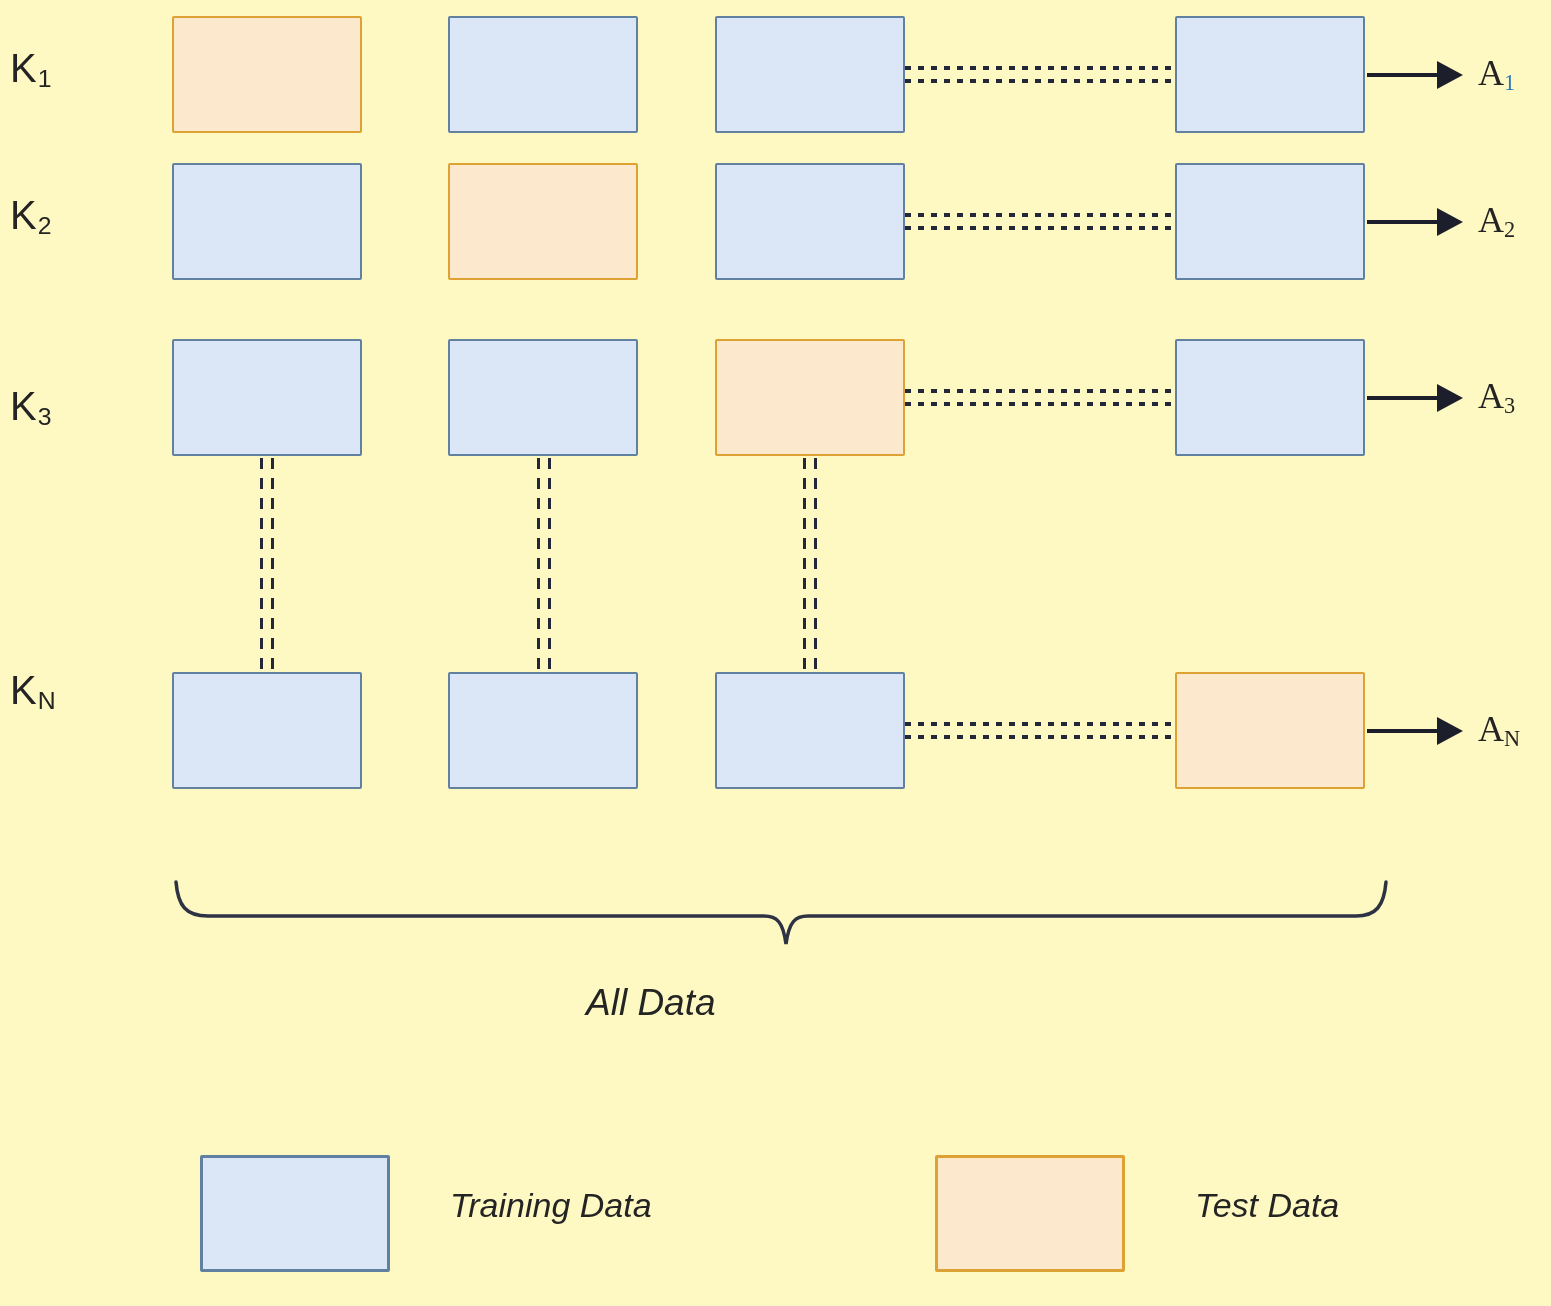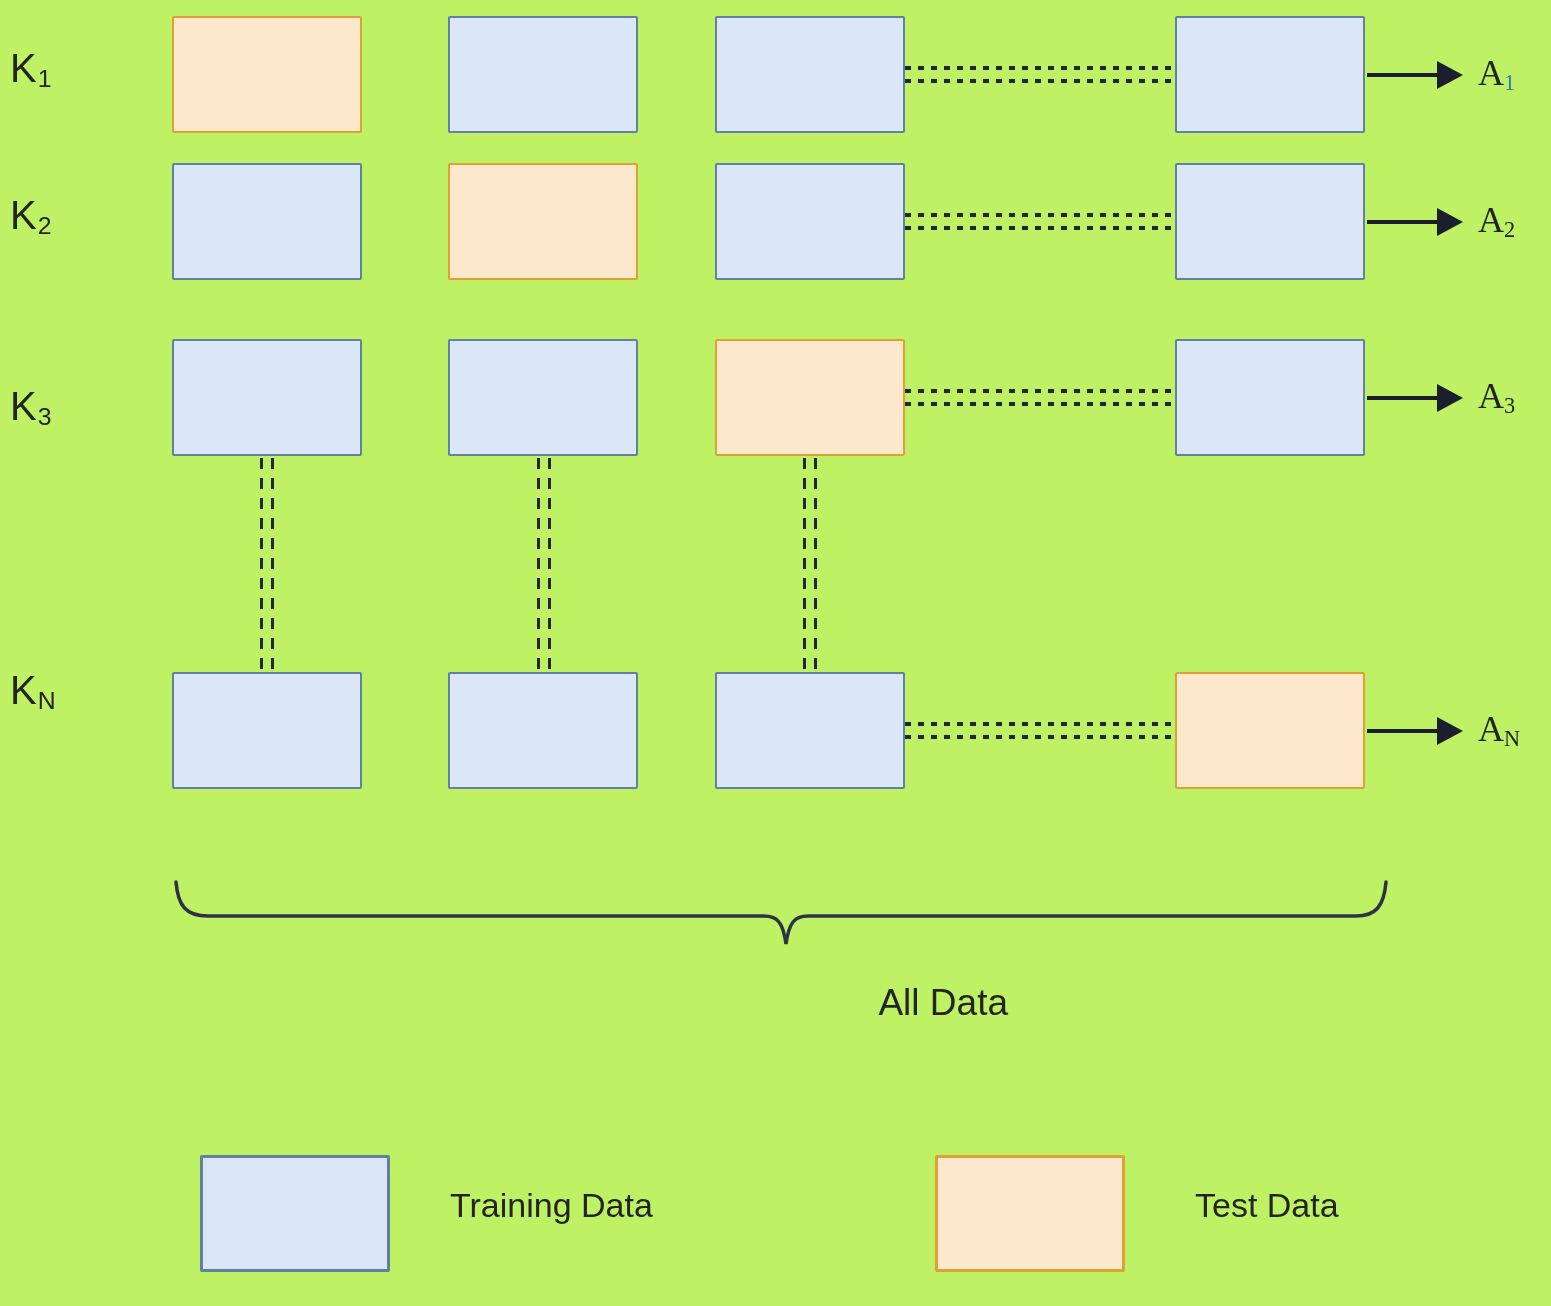--- a/index.html
+++ b/index.html
@@ -7,21 +7,21 @@
     --train-border:#62809f;
     --test-fill:#fce8cd;
     --test-border:#ddA233;
     --connector:#23273a;
     --line:#1c1f2b;
     --text:#242424;
     --a1-accent:#2e78ba;
   }
   html,body{margin:0;padding:0;background:#fff;}
   .canvas{
-    position:relative;width:1551px;height:1306px;background:#bef264;
+    position:relative;width:1551px;height:1306px;background:#fef9c3;
     font-family:"Liberation Sans", sans-serif;color:var(--text);overflow:hidden;
   }
   .box{position:absolute;width:190px;height:117px;border-radius:2px;box-sizing:border-box;}
   .train{background:var(--train-fill);border:2.5px solid var(--train-border);}
   .test{background:var(--test-fill);border:2.5px solid var(--test-border);}
   .c1{left:172px}.c2{left:448px}.c3{left:715px}.c4{left:1175px}
   .r1{top:16px}.r2{top:163px}.r3{top:339px}.r4{top:672px}
 
   .k-label{position:absolute;left:10px;width:90px;font-size:40px;color:var(--text);letter-spacing:1px;}
   .k-label sub, .a-label sub{font-size:0.62em;vertical-align:-0.22em;}
@@ -34,26 +34,26 @@
   .hdash{position:absolute;left:905px;width:270px;height:3.5px;
     background:repeating-linear-gradient(90deg,var(--connector) 0 6px,transparent 6px 13px);}
   .vdash{position:absolute;top:458px;height:212px;width:3px;
     background:repeating-linear-gradient(180deg,var(--connector) 0 11px,transparent 11px 20px);}
 
   .arrow-line{position:absolute;left:1367px;width:72px;height:3.5px;background:var(--line);}
   .arrow-head{position:absolute;left:1437px;width:0;height:0;
     border-left:26px solid var(--line);border-top:14px solid transparent;border-bottom:14px solid transparent;}
 
   .brace-svg{position:absolute;left:160px;top:868px;}
-  .all-data{position:absolute;left:608px;top:982px;width:400px;text-align:right;font-size:37px;color:var(--text);}
+  .all-data{position:absolute;left:586px;top:982px;width:400px;text-align:left;font-size:37px;color:var(--text);font-style:italic;}
 
   .legend-swatch{position:absolute;top:1155px;width:190px;height:117px;border-radius:2px;box-sizing:border-box;}
   .legend-swatch.train{left:200px;border-width:3px;}
   .legend-swatch.test{left:935px;border-width:3px;}
-  .legend-label{position:absolute;top:1186px;font-size:34px;white-space:nowrap;color:var(--text);}
+  .legend-label{position:absolute;top:1186px;font-size:34px;white-space:nowrap;color:var(--text);font-style:italic;}
   .ll-train{left:450px}.ll-test{left:1195px}
 </style>
 </head>
 <body>
 
 <div class="canvas">
 
   <div class="k-label kl1"><span>K</span><sub>1</sub></div>
   <div class="box test c1 r1"></div>
   <div class="box train c2 r1"></div>

